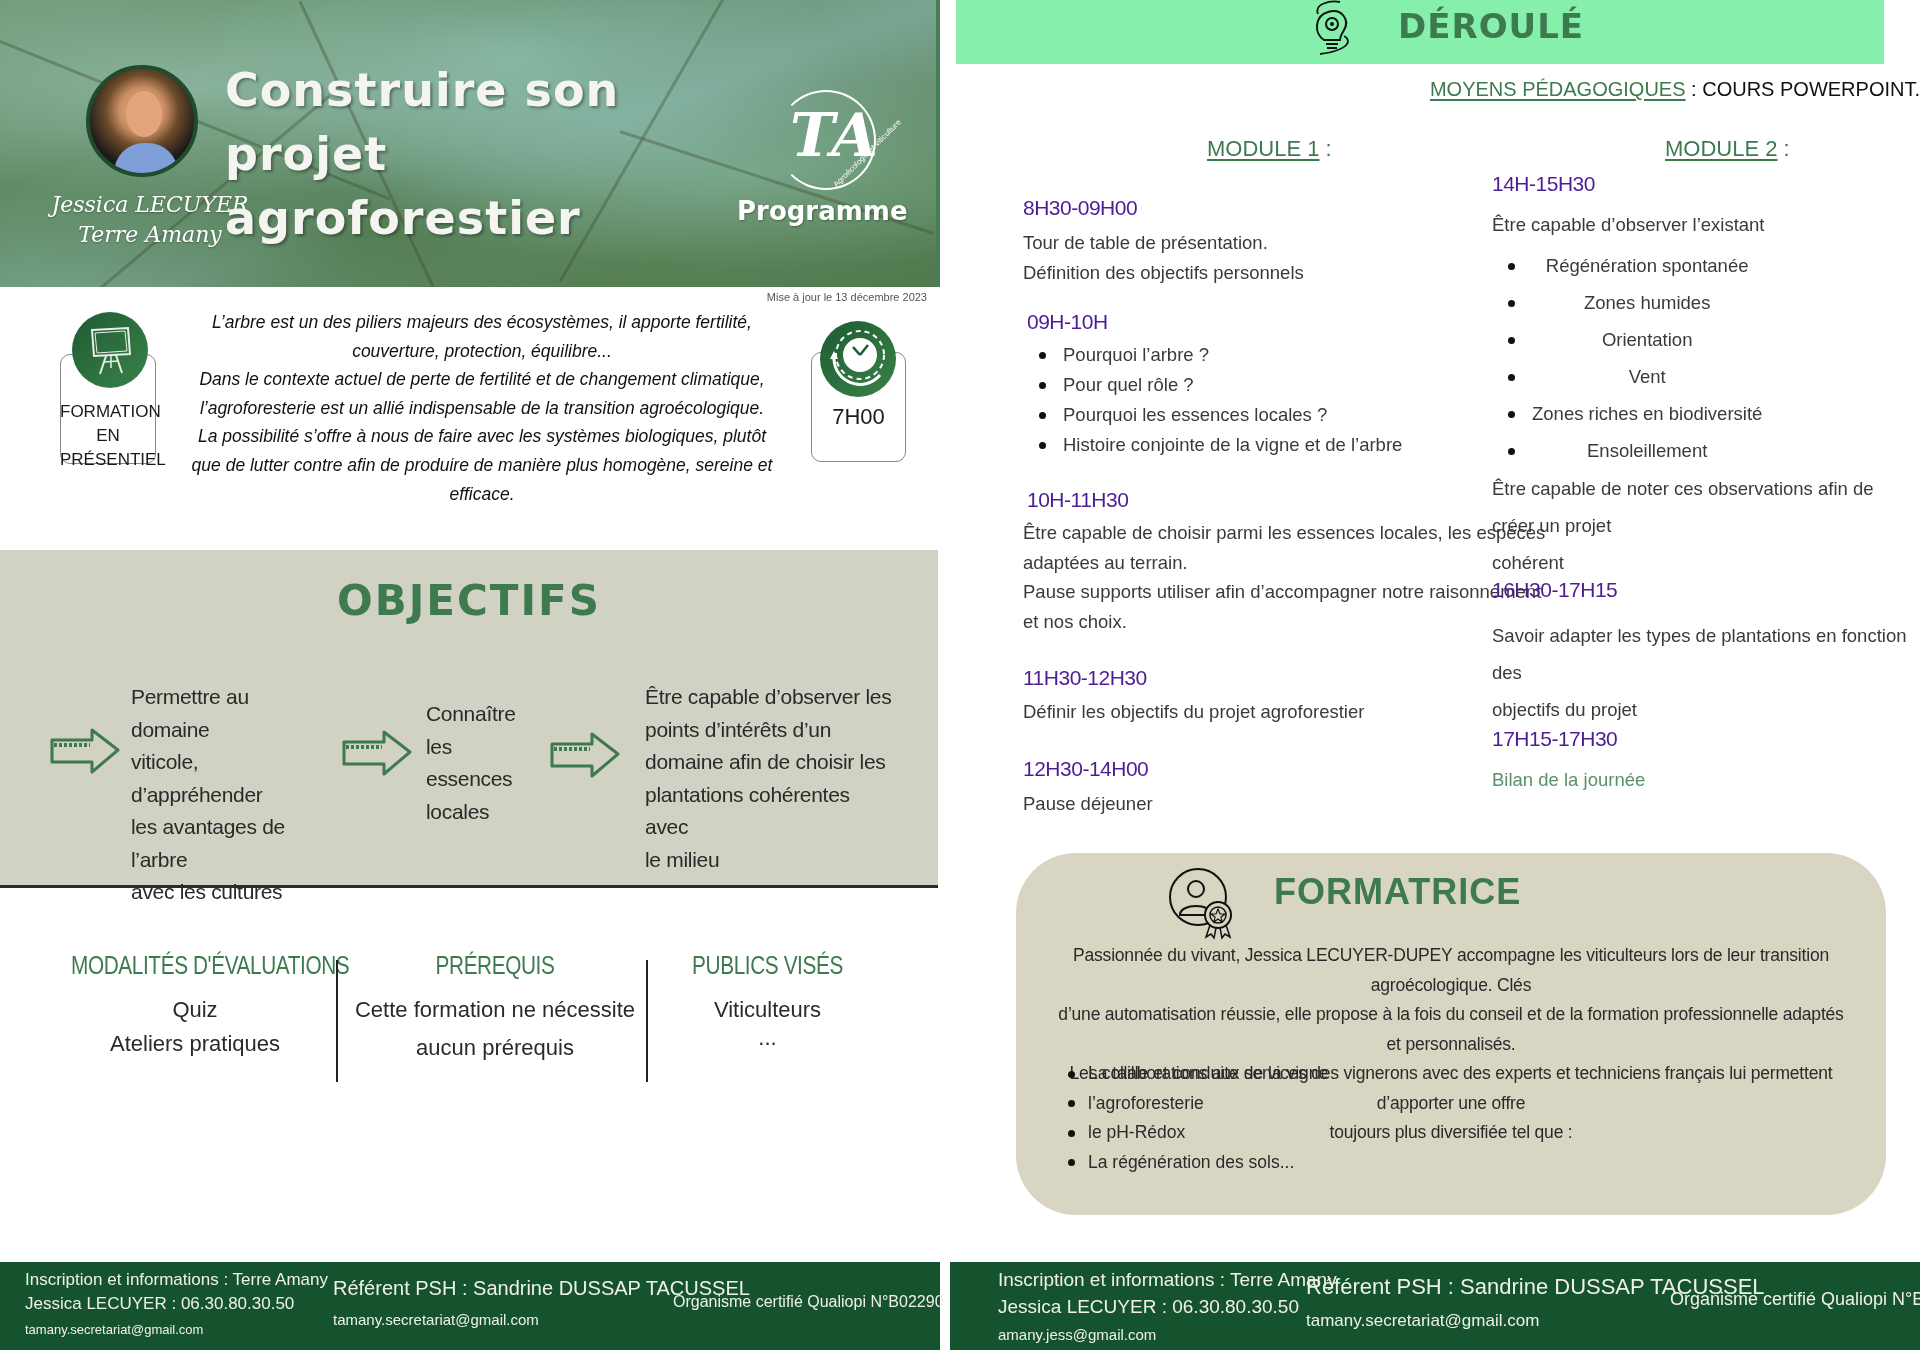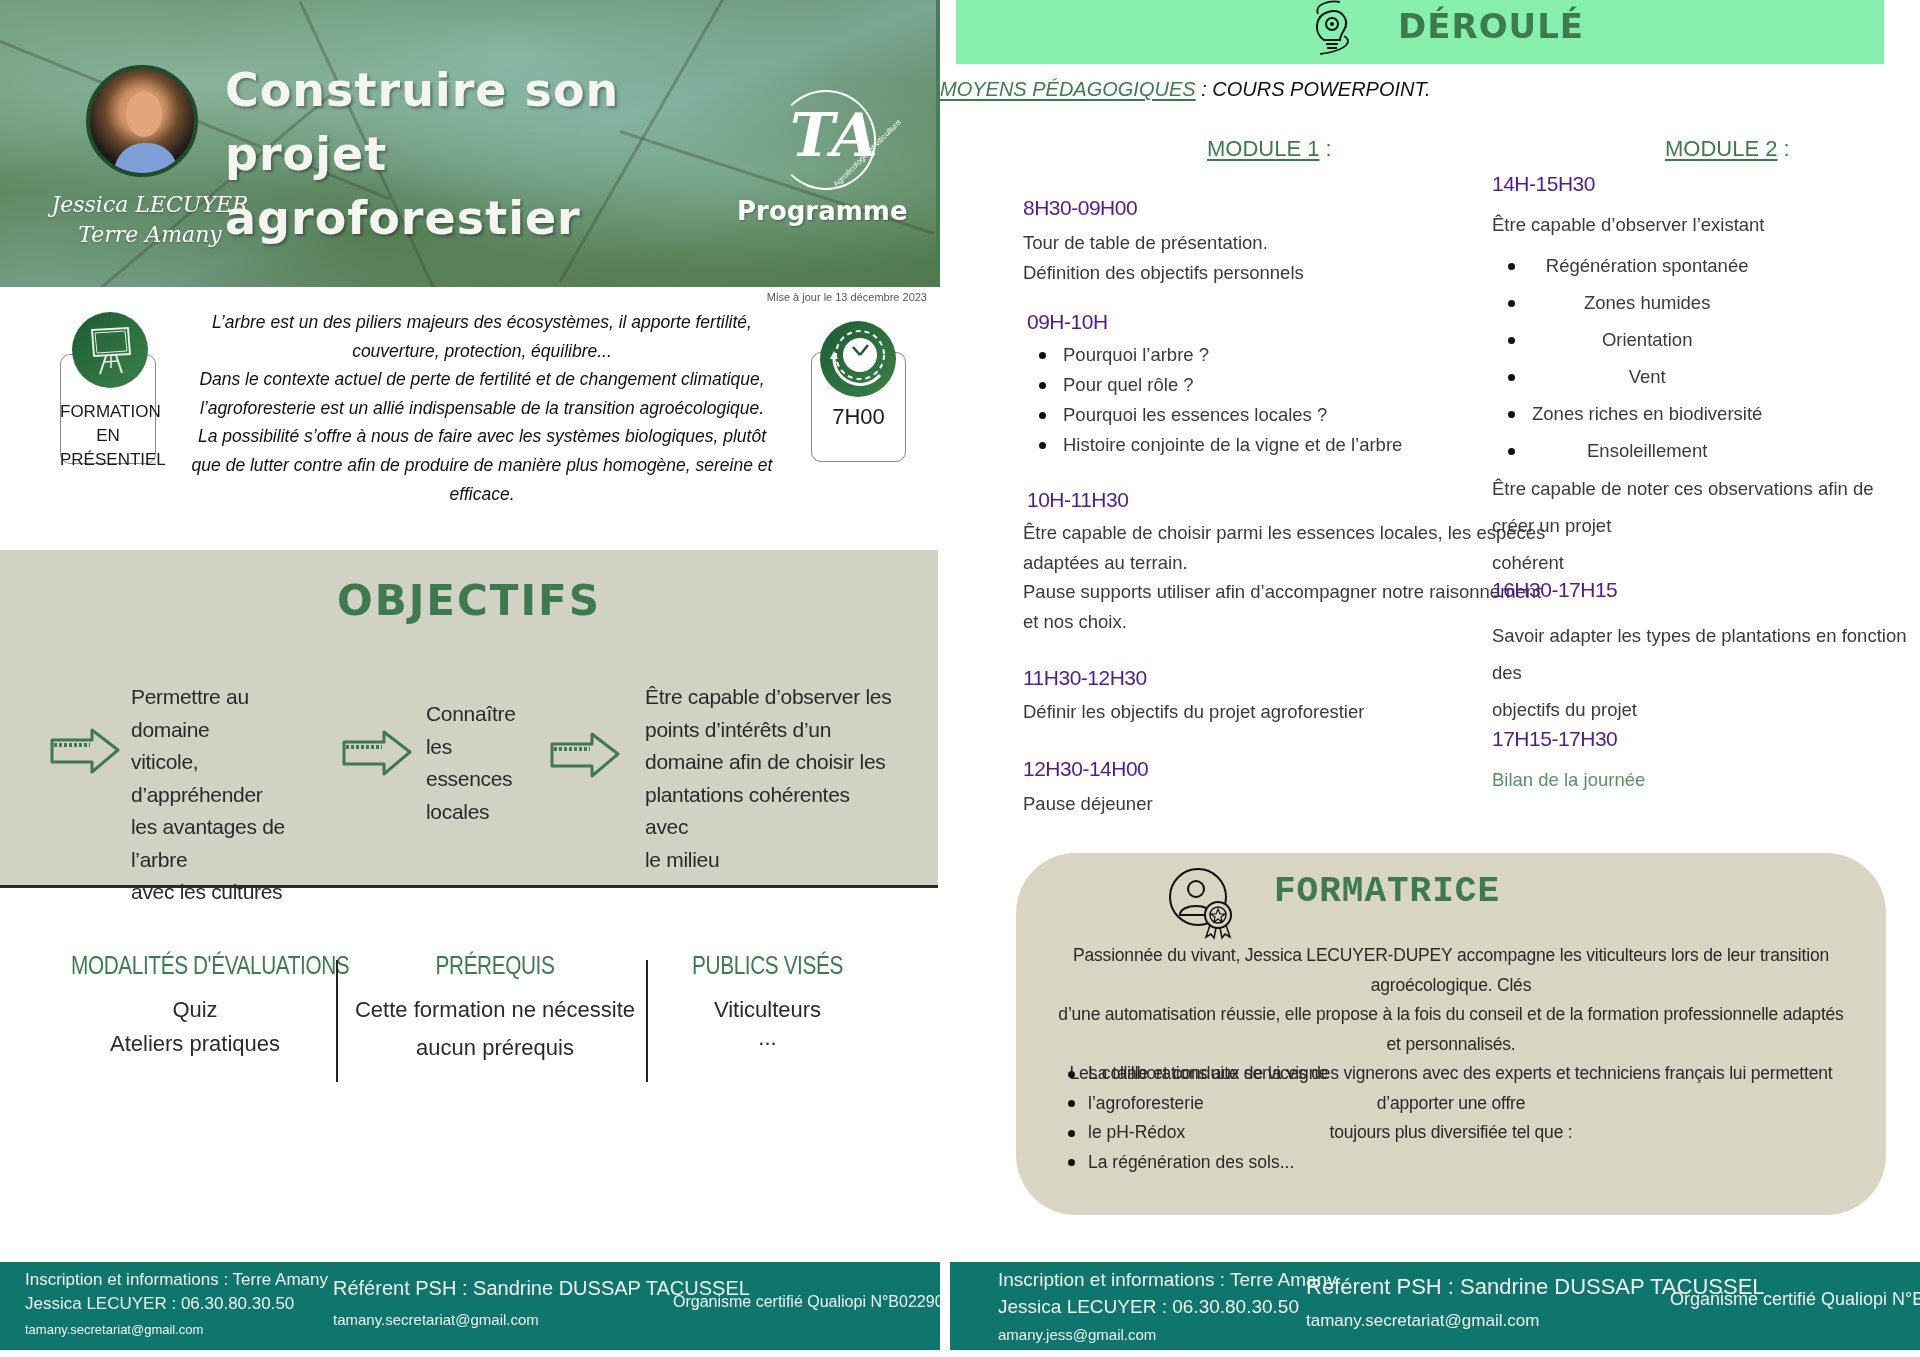--- a/index.html
+++ b/index.html
@@ -39,44 +39,44 @@
 
   .objectifs { position: absolute; left: 0; top: 550px; width: 938px; height: 338px; background: #d1d1c4; border-bottom: 3px solid #2b2b2b; }
   .objectifs-title { position: absolute; left: 0; width: 100%; top: 26px; text-align: center; font-family: "DejaVu Sans", sans-serif; font-weight: bold; font-size: 42px; letter-spacing: 2px; color: #3d7a4d; }
   .obj-arrow { position: absolute; width: 72px; height: 50px; }
   .obj-text { position: absolute; font-size: 21px; line-height: 32.5px; color: #2a2a2a; font-family: "Liberation Sans", sans-serif; font-stretch: condensed; letter-spacing: -0.3px; }
   .info-col { position: absolute; top: 0; text-align: center; }
   .info-col h3 { font-size: 26px; color: #3d7a4d; font-weight: normal; letter-spacing: -0.5px; transform: scaleX(0.8); transform-origin: center; white-space: nowrap; }
   .info-col p { font-size: 22px; line-height: 38px; color: #2a2a2a; margin-top: 10px; }
   .vsep { position: absolute; top: 960px; width: 2px; height: 122px; background: #222; }
 
-  .footer { position: absolute; top: 1262px; height: 88px; background: #0f766e; color: #f0f0ea; }
+  .footer { position: absolute; top: 1262px; height: 88px; background: #14532d; color: #f0f0ea; }
   .footer .f-col { position: absolute; white-space: nowrap; }
 
   
   .right-page { position: absolute; left: 940px; top: 0; width: 980px; height: 1357px; }
   .deroule-band { position: absolute; left: 16px; top: 0; width: 928px; height: 64px; background: #86efac; }
   .deroule-title { position: absolute; left: 442px; top: 6px; font-family: "DejaVu Sans", sans-serif; font-weight: bold; font-size: 34px; color: #3d7a4d; letter-spacing: 1px; }
   .bulb-icon { position: absolute; left: 348px; top: 0px; width: 56px; height: 58px; }
 
-  .moyens { position: absolute; left: 0; top: 78px; width: 980px; text-align: left; font-size: 20px; font-style: italic; }
+  .moyens { position: absolute; left: 0; top: 78px; width: 980px; text-align: right; font-size: 20px; }
   .moyens .k { color: #3d7a4d; text-decoration: underline; text-underline-offset: 3px; }
   .moyens .v { color: #111; }
 
   .module-h { position: absolute; font-size: 22px; color: #3d7a4d; }
   .module-h .k { text-decoration: underline; text-underline-offset: 3px; }
 
   .slot-time { position: absolute; font-size: 21px; color: #4c1d95; letter-spacing: -0.5px; }
   .slot-text { position: absolute; font-size: 18.5px; color: #3a3a3a; line-height: 29.5px; }
   .slot-list { position: absolute; list-style: none; font-size: 18.5px; color: #3a3a3a; }
   .slot-list li { position: relative; padding-left: 40px; }
   .slot-list li::before { content: ""; position: absolute; left: 16px; top: 50%; width: 7px; height: 7px; margin-top: -3px; border-radius: 50%; background: #111; }
 
   .formatrice { position: absolute; left: 76px; top: 853px; width: 870px; height: 362px; background: #d8d5c2; border-radius: 60px; }
-  .formatrice-title { position: absolute; left: 258px; top: 18px; font-family: Liberation Mono, monospace; font-weight: bold; font-size: 36px; color: #3d7a4d; letter-spacing: 1px; text-align: center; }
+  .formatrice-title { position: absolute; left: 258px; top: 18px; font-family: Liberation Sans, sans-serif; font-weight: bold; font-size: 36px; color: #3d7a4d; letter-spacing: 1px; text-align: center; }
   .award-icon { position: absolute; left: 150px; top: 12px; width: 74px; height: 76px; }
   .formatrice-text { position: absolute; left: 40px; top: 88px; width: 790px; text-align: center; font-size: 17.5px; line-height: 29.5px; color: #2a2a2a; letter-spacing: -0.2px; }
   .formatrice-list { position: absolute; left: 40px; top: 206px; list-style: none; font-size: 17.5px; line-height: 29.5px; color: #2a2a2a; }
   .formatrice-list li { position: relative; padding-left: 32px; }
   .formatrice-list li::before { content: ""; position: absolute; left: 12px; top: 50%; width: 7px; height: 7px; margin-top: -3px; border-radius: 50%; background: #111; }
 </style>
 </head>
 <body>
 
 <div class="left-page">

